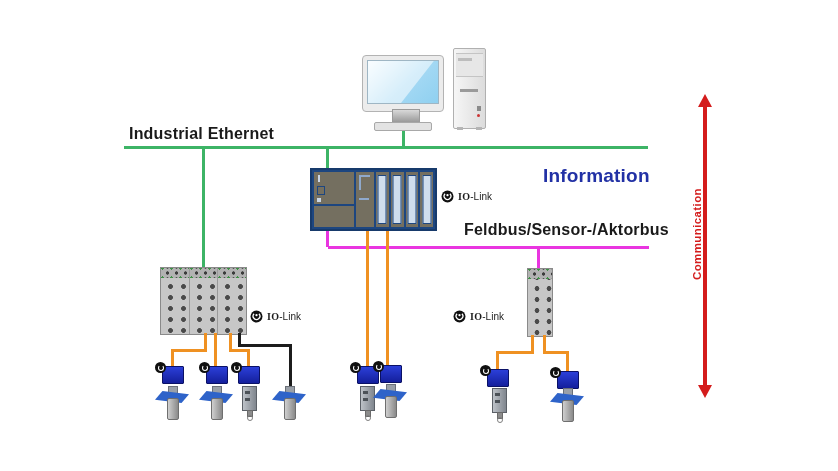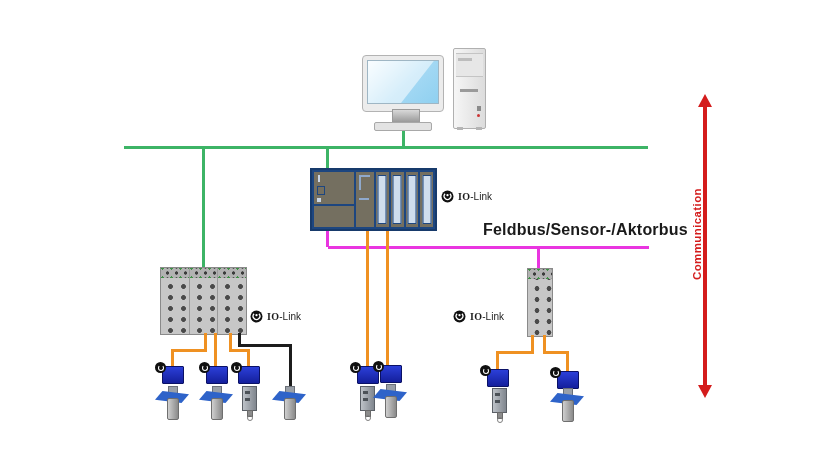--- a/index.html
+++ b/index.html
@@ -10,21 +10,21 @@
   
   .seg{position:absolute;}
   .green{background:#3db466;}
   .magenta{background:#e935e0;}
   .orange{background:#ef9122;}
   .blackc{background:#1c1c1c;}
 
   
   .lbl{position:absolute;color:#1a1a1a;font-weight:600;letter-spacing:.2px;white-space:nowrap;}
   .lbl-ethernet{left:129px;top:125px;font-size:16px;}
-  .lbl-fieldbus{left:483px;top:221px;font-size:16px;}
+  .lbl-fieldbus{left:464px;top:221px;font-size:16px;}
   .lbl-info{left:543px;top:165px;font-size:19px;font-weight:700;color:#2231a5;}
   .lbl-comm{
     position:absolute;left:643px;top:227px;width:110px;height:14px;
     transform:rotate(-90deg);transform-origin:center;
     color:#d41c1c;font-size:11.5px;font-weight:700;text-align:center;letter-spacing:.4px;
   }
 
   
   .red-line{position:absolute;left:703px;top:106px;width:4px;height:280px;background:#d41c1c;}
   .arrow-head{position:absolute;width:0;height:0;border-left:7px solid transparent;border-right:7px solid transparent;}
@@ -105,20 +105,21 @@
 </style>
 </head>
 <body>
 
 <div id="canvas">
 
   <div class="seg green" style="left:124px;top:146px;width:524px;height:3px;"></div>
   <div class="seg green" style="left:202px;top:148px;width:3px;height:119px;"></div>
   <div class="seg green" style="left:326px;top:148px;width:3px;height:21px;"></div>
   <div class="seg green" style="left:402px;top:129px;width:3px;height:18px;"></div>
+  <div class="lbl lbl-ethernet">Industrial Ethernet</div>
 
   <div class="monitor">
     <div class="screen">
         <div class="shine"></div>
       </div>
   </div>
   <div class="stand-neck"></div>
   <div class="stand-base"></div>
   <div class="tower">
     <div class="bay"></div>
@@ -146,20 +147,21 @@
         <div class="stripe"></div>
       </div>
     <div class="plc-slot">
         <div class="stripe"></div>
       </div>
     <div class="plc-slot">
         <div class="stripe"></div>
       </div>
   </div>
 
+  <div class="lbl lbl-info">Information</div>
 
   <div class="seg magenta" style="left:328px;top:246px;width:321px;height:3px;"></div>
   <div class="seg magenta" style="left:326px;top:231px;width:3px;height:16px;"></div>
   <div class="seg magenta" style="left:537px;top:248px;width:3px;height:20px;"></div>
   <div class="lbl lbl-fieldbus">Feldbus/Sensor-/Aktorbus</div>
 
   <div class="module mod-left">
     <div class="panel"></div>
     <div class="panel"></div>
     <div class="panel"></div>

